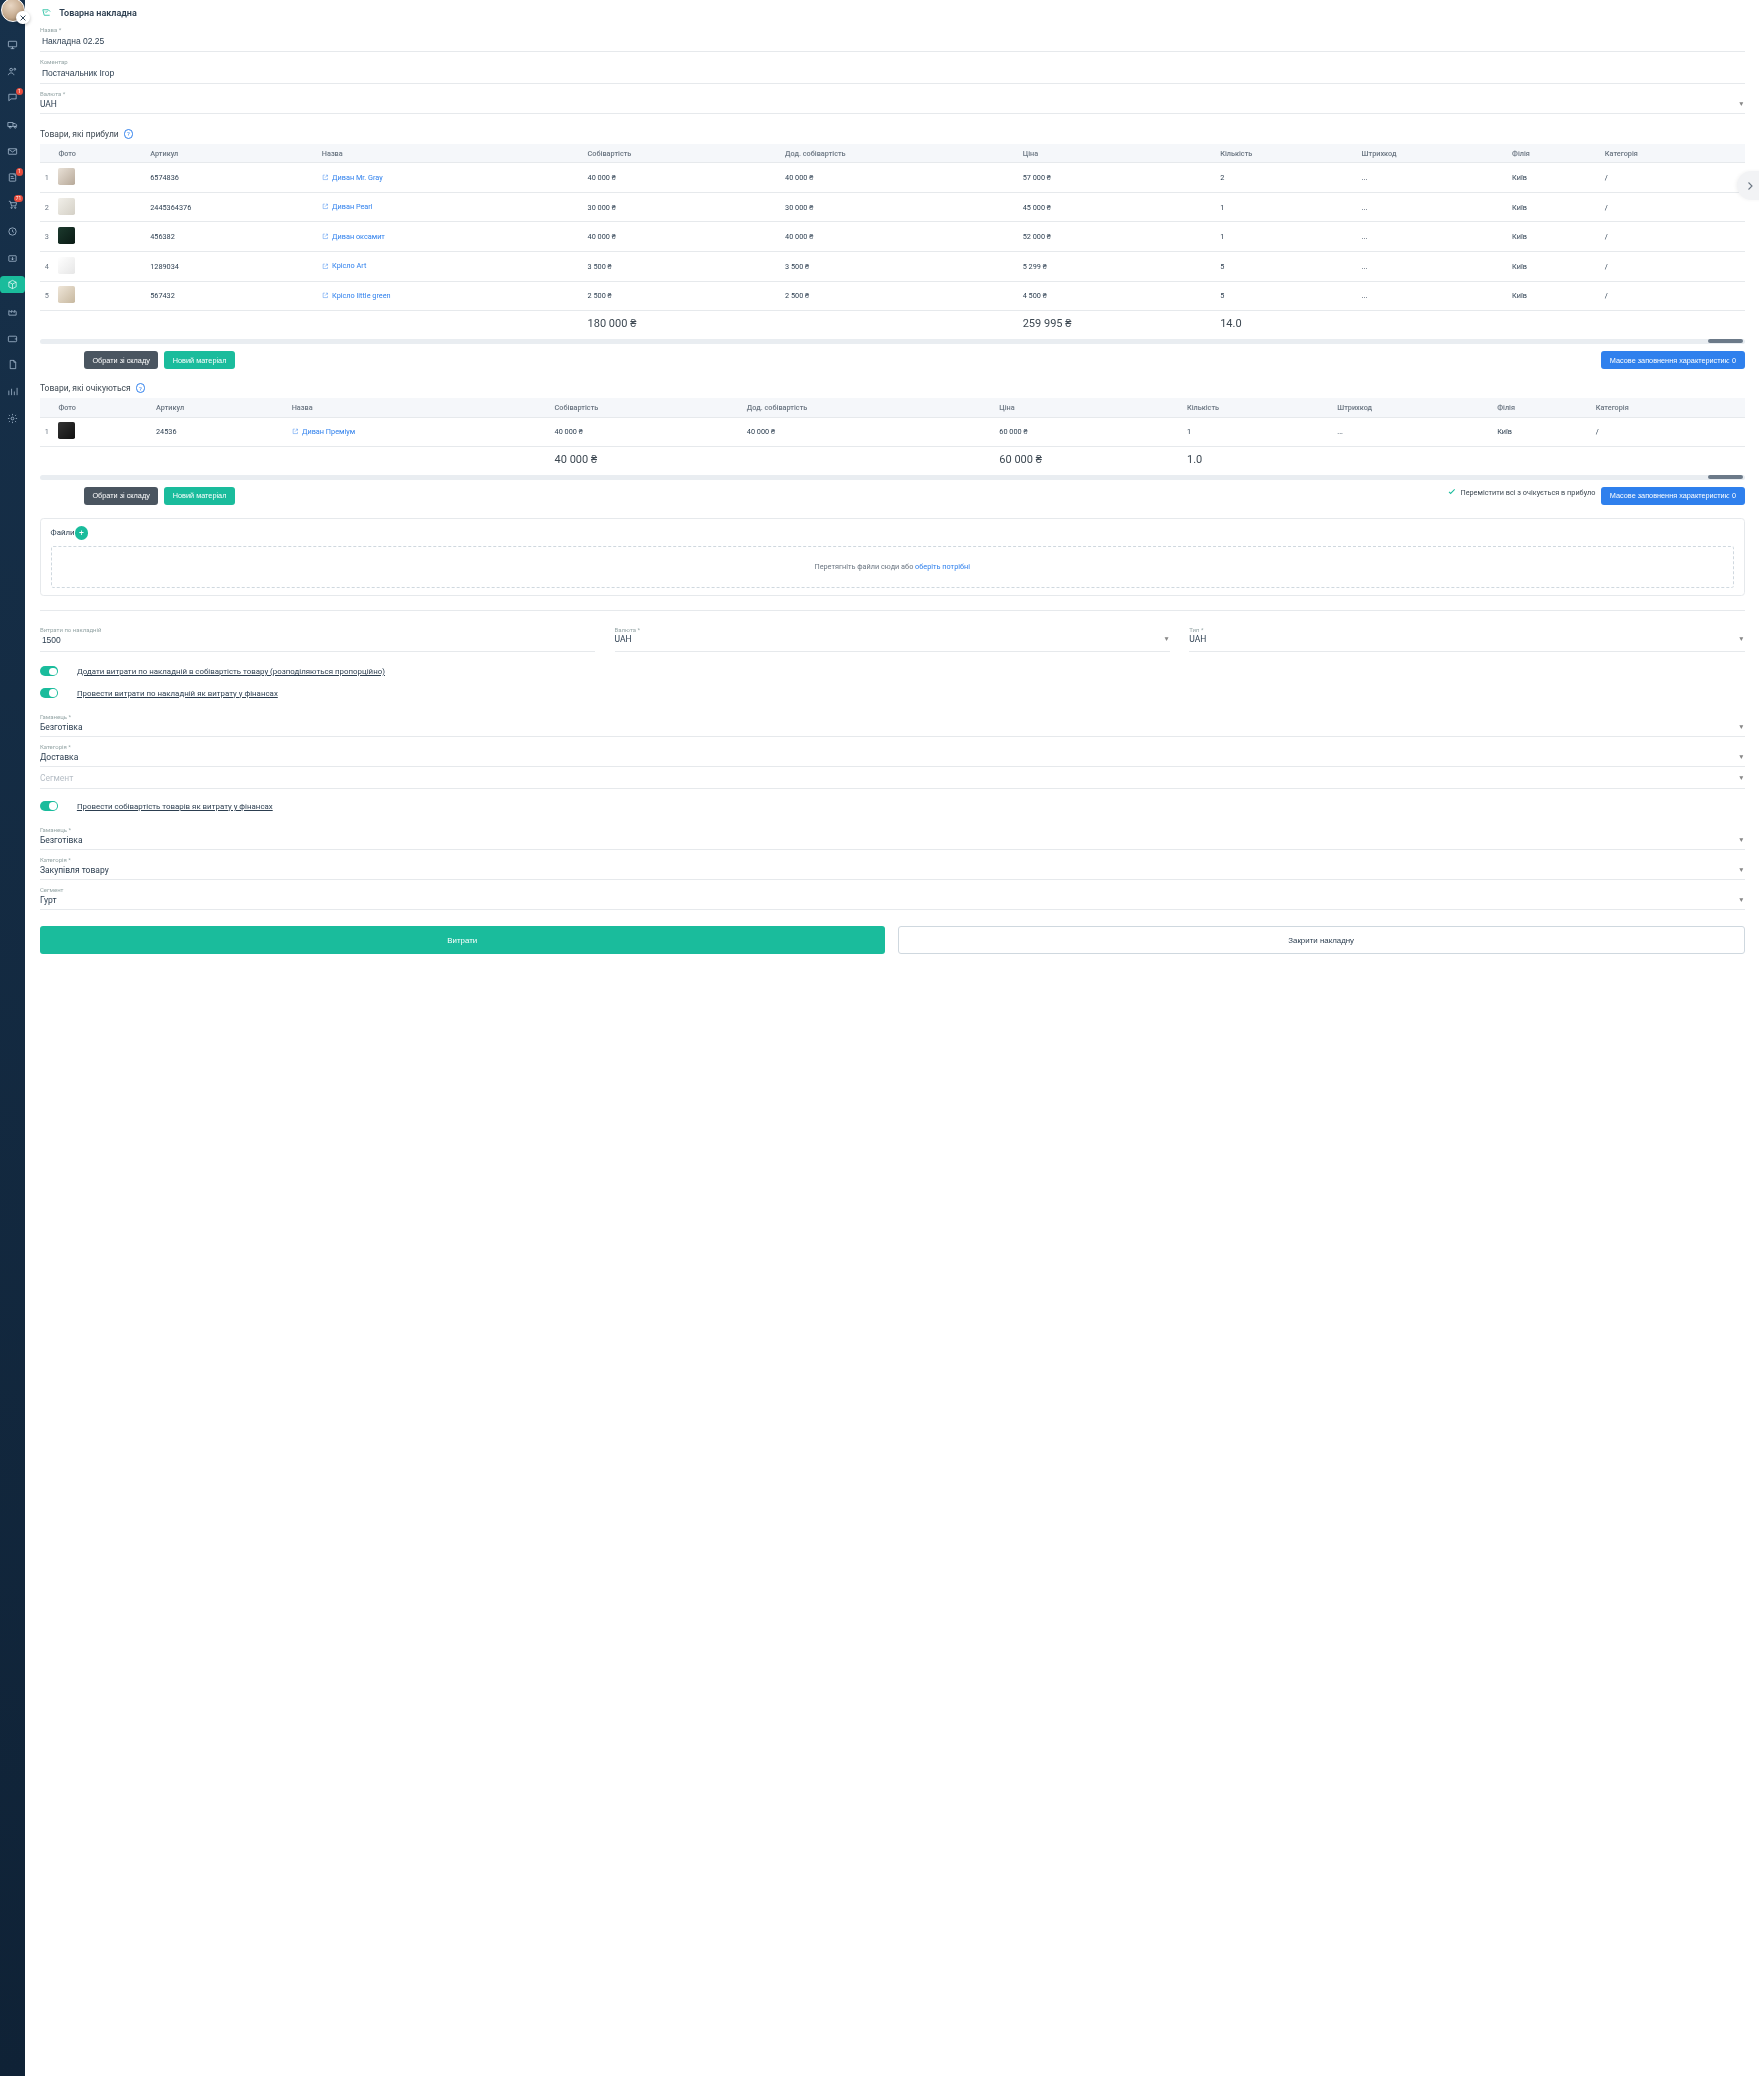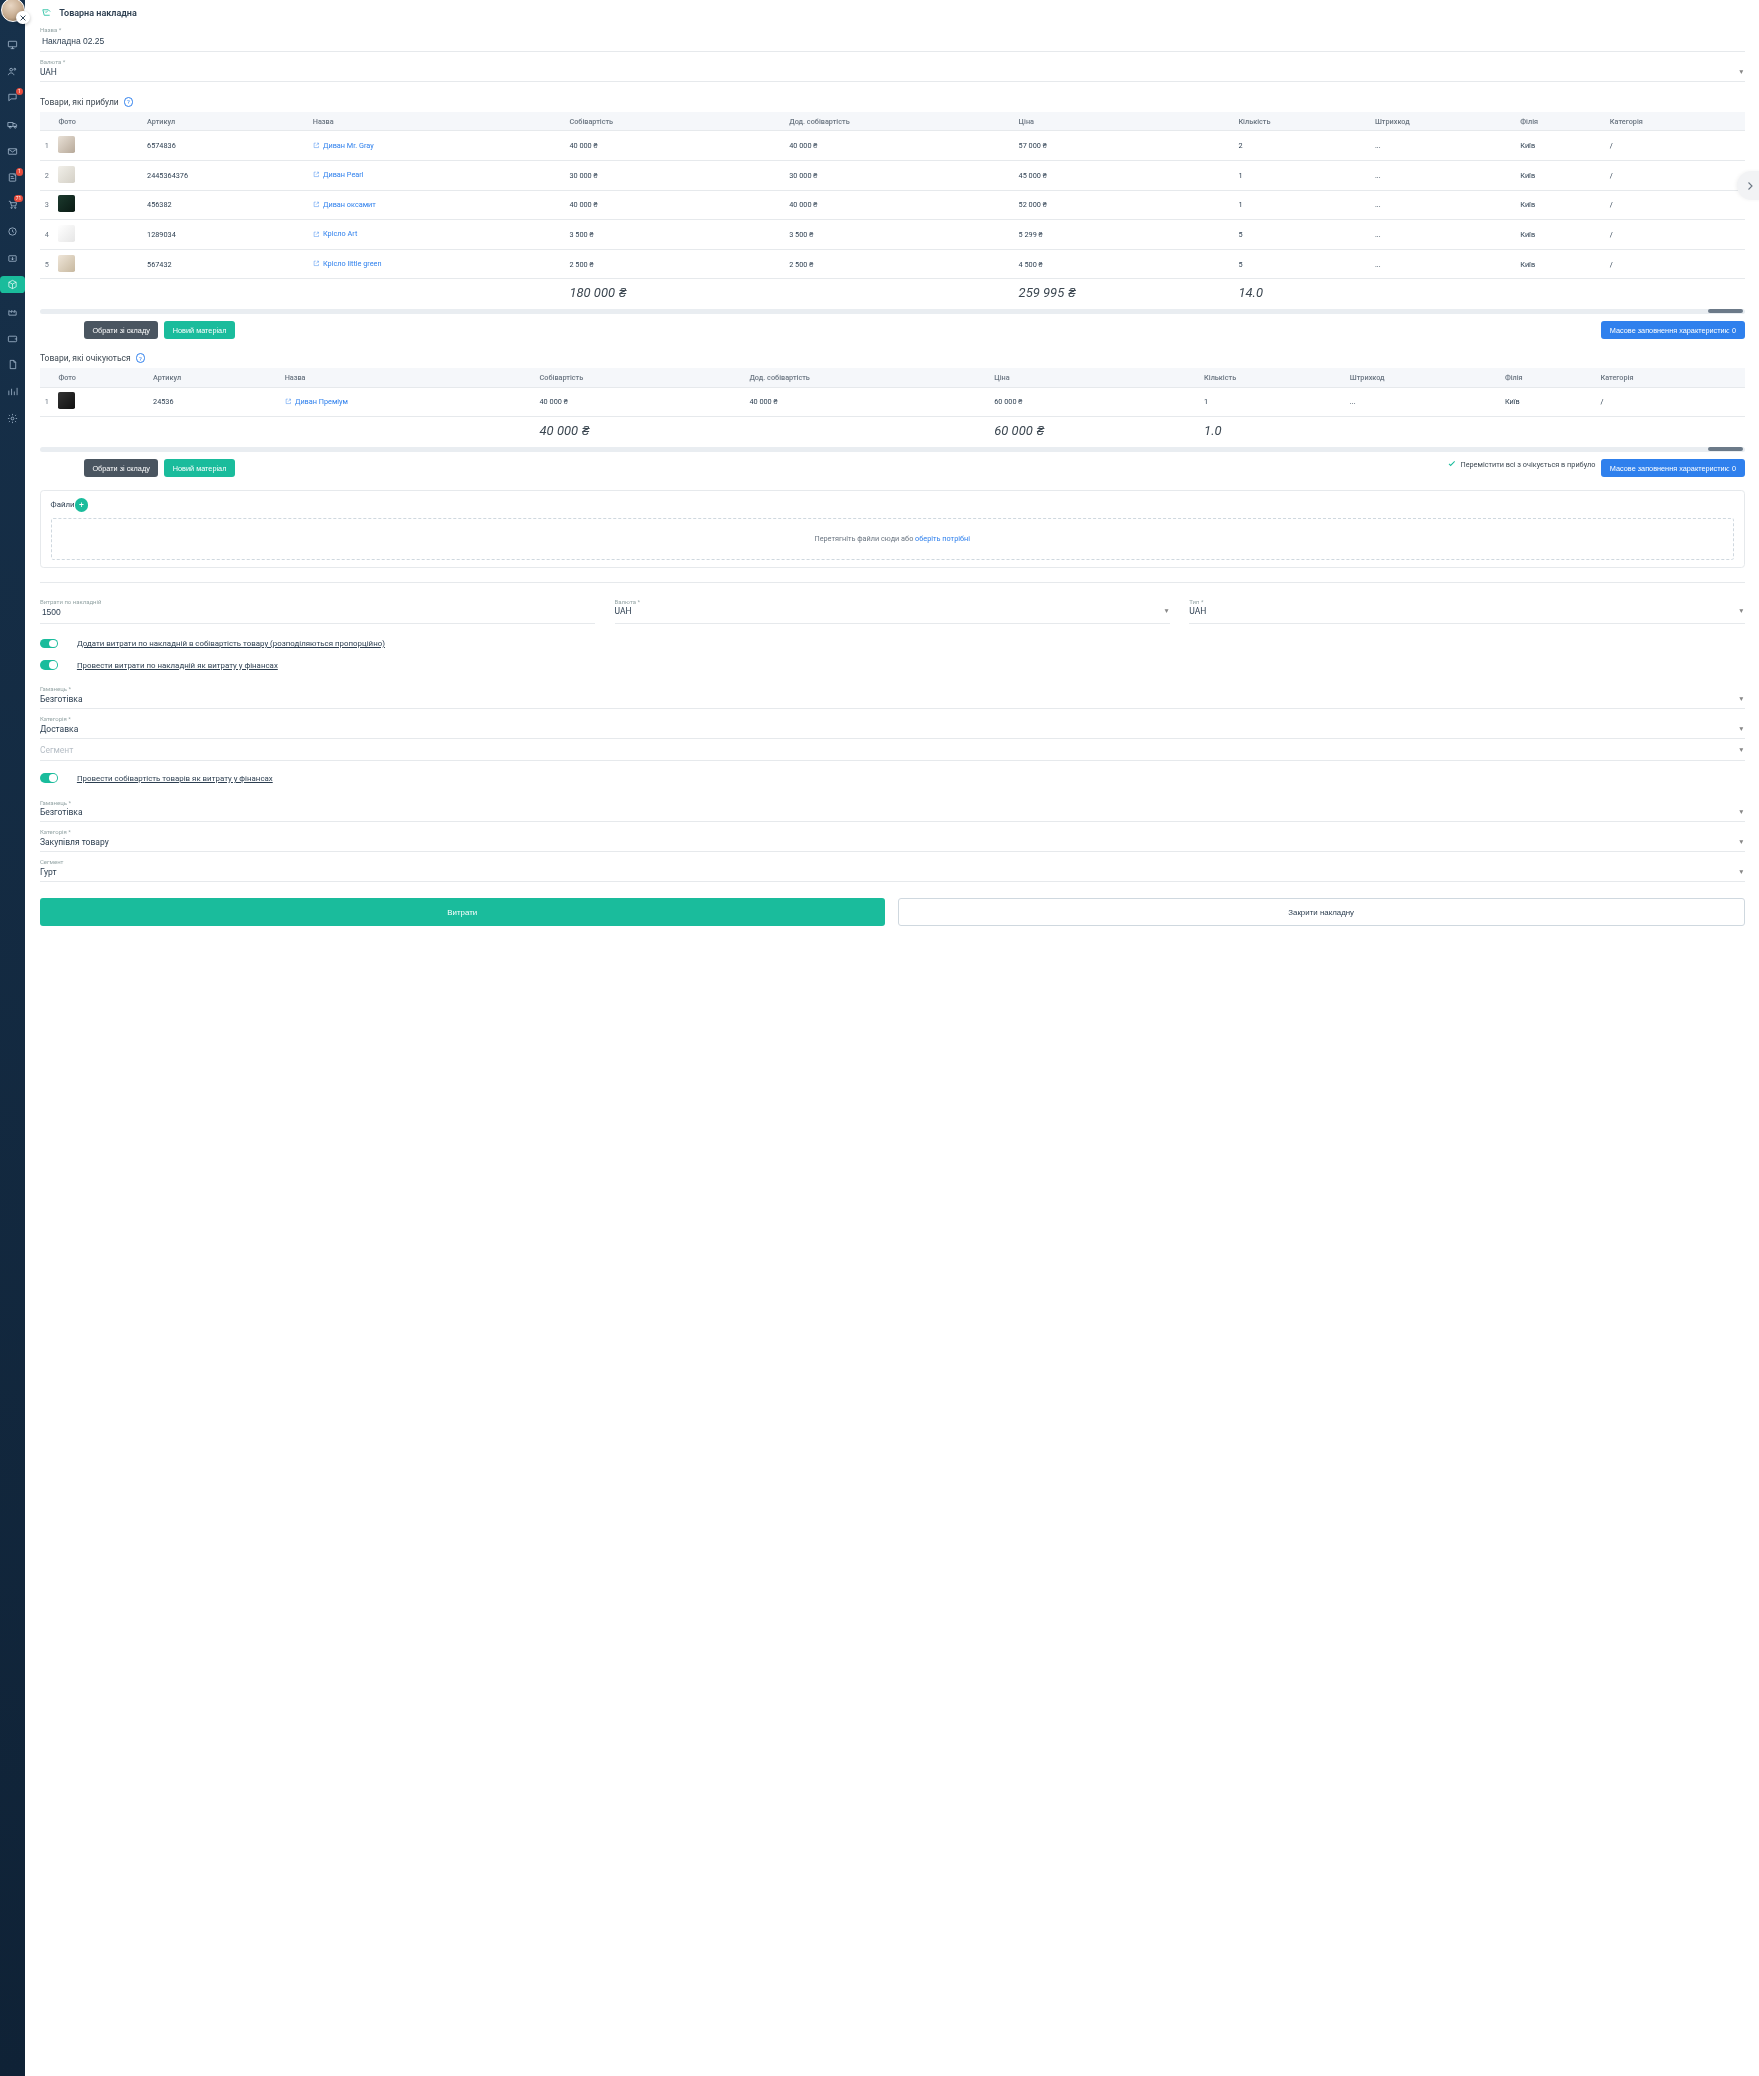--- a/index.html
+++ b/index.html
@@ -51,21 +51,21 @@
   
   .table-wrap { width:100%; }
   table { width:100%; border-collapse:collapse; font-size:7.3px;}
   thead th { background:#f5f7fa; text-align:left; font-weight:500; color:#6b7682; padding:4.8px 4.8px; border-bottom:0.6px solid var(--border); white-space:nowrap;}
   tbody td { padding:4.8px 4.8px; border-bottom:0.6px solid var(--border); vertical-align:middle; white-space:nowrap;}
   tbody tr:last-child td { border-bottom:0.6px solid var(--border);}
   .rownum { color:#6b7682; width:11px;}
   .thumb { width:17px; height:17px; border-radius:1.8px; background:linear-gradient(135deg,#dfe7ee,#bac6d1); display:inline-block; }
   .link-cell { color:var(--blue); display:inline-flex; align-items:center; gap:3.6px;}
   .link-cell svg { width:6.7px; height:6.7px; stroke:var(--blue); fill:none; stroke-width:1.6;}
-  tfoot td { padding:6px 4.8px; color:#3d4852; font-size:13px;font-style:italic;}
+  tfoot td { padding:6px 4.8px; color:#3d4852; font-size:11px;}
   
   .hscroll { height:5.4px; background:#e9edf1; border-radius:3px; margin:2.4px 0 7.3px; position:relative;}
   .hscroll .thumb-bar { position:absolute; right:1.2px; top:0.6px; width:35px; height:4.2px; background:#6c7a89; border-radius:2.4px;}
   
   .btn-row { display:flex; gap:6px; align-items:flex-start;padding-left:44px;}
   .btn { border:none; padding:4.2px 8.5px; border-radius:3px; font-size:7.3px; cursor:pointer;}
   .btn-gray { background:var(--gray-btn); color:#fff;}
   .btn-teal { background:var(--teal); color:#fff;}
   .btn-blue { background:var(--blue); color:#fff;}
   .spacer { flex:1;}
@@ -226,20 +226,26 @@
             <path d="M4 6h12l4 4M4 6l3 12h12M9 10l2 2 4-4"></path>
           </svg>
         </span>
       <h2>Товарна накладна</h2>
     </div>
 
     <div class="field">
       <span class="field-label">Назва *</span>
       <div class="field-value">
           <input value="Накладна 02.25" style="">
+        </div>
+    </div>
+    <div class="field">
+      <span class="field-label">Коментар</span>
+      <div class="field-value">
+          <input value="Постачальник Ігор" style="">
         </div>
     </div>
     <div class="field">
       <span class="field-label">Валюта *</span>
       <div class="field-value">
         <span>UAH</span>
         <span class="chev">▼</span>
       </div>
     </div>
 

